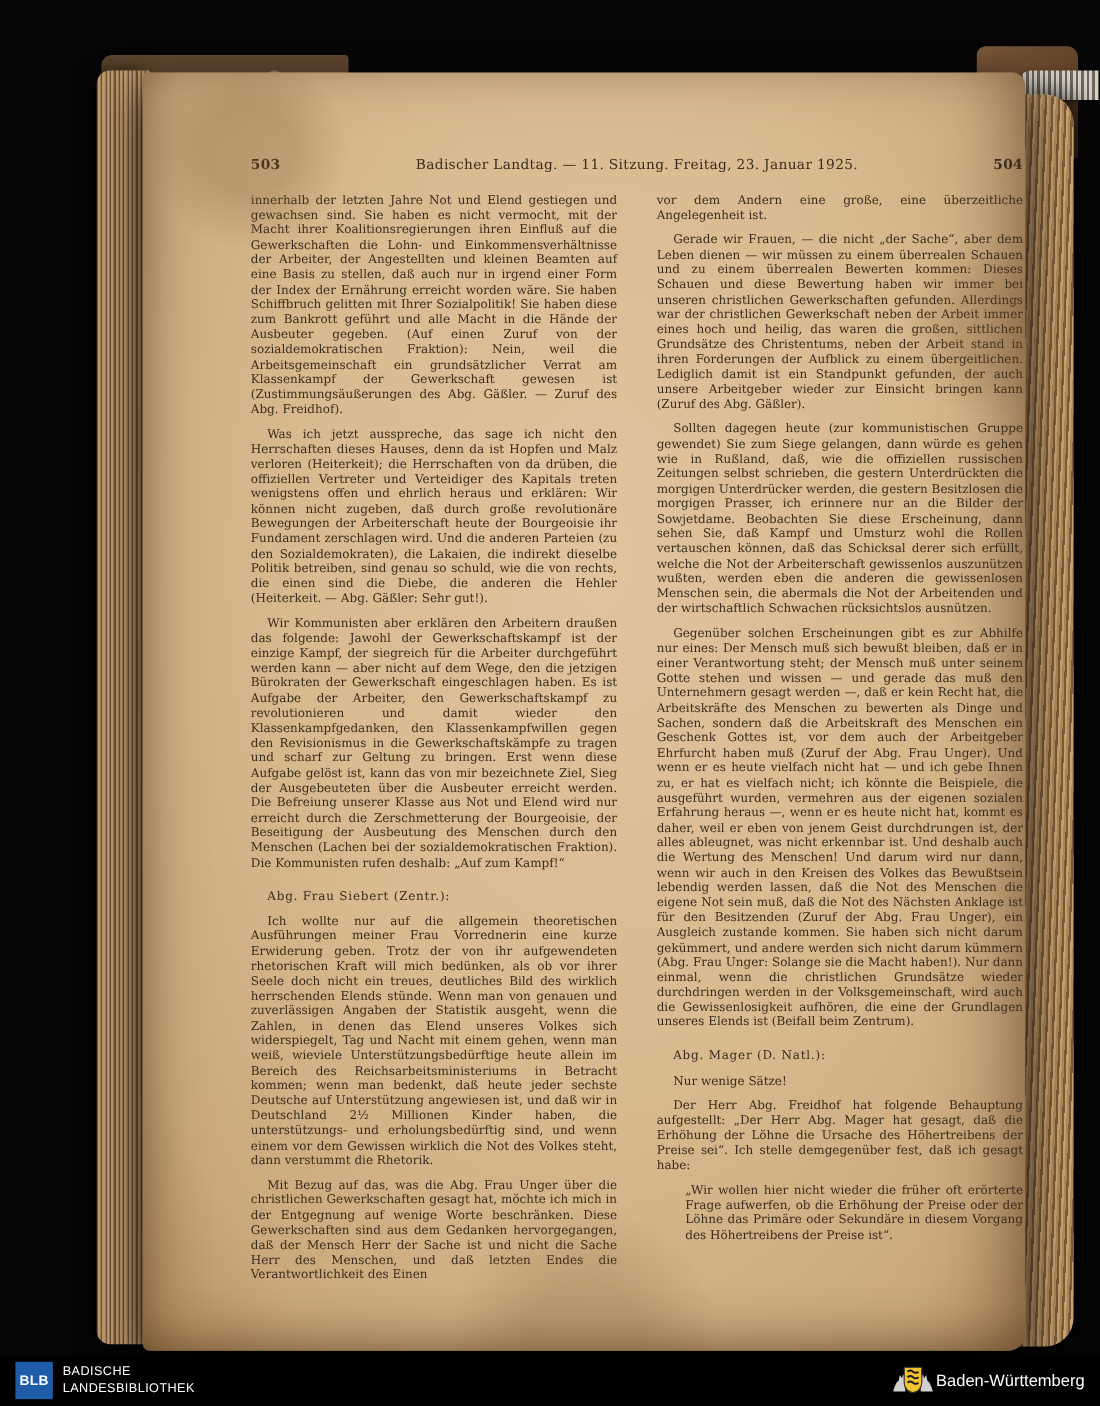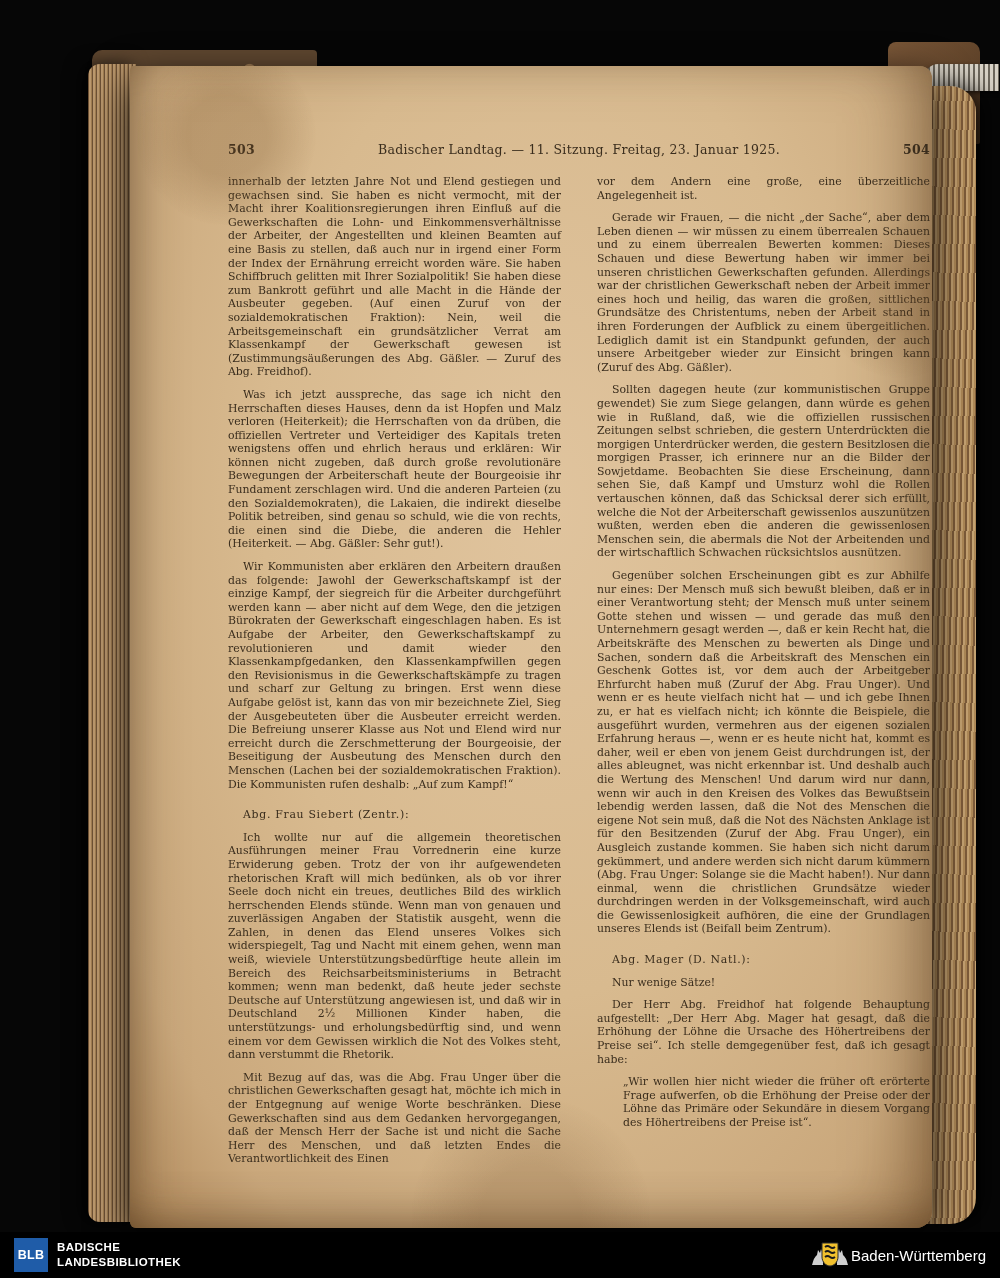--- a/index.html
+++ b/index.html
@@ -83,21 +83,21 @@
     display:flex;align-items:center;justify-content:space-between;
     padding:0 14px;box-sizing:border-box;
     font-family:"Liberation Sans", sans-serif;color:#fff;
   }
   .footer-left{display:flex;align-items:center;gap:9px;cursor:pointer;}
   .blb-logo{
     width:34px;height:34px;background:#1f5ca8;color:#fff;font-weight:bold;
     font-size:12.5px;display:flex;align-items:center;justify-content:center;
     letter-spacing:.3px;
   }
-  .lib-name{font-size:11.5px;font-weight:bold;line-height:1.3;letter-spacing:.4px;}
+  .lib-name{font-size:11.5px;font-weight:normal;line-height:1.3;letter-spacing:.4px;}
   .footer-right{display:flex;align-items:center;cursor:pointer;}
   .coat{width:42px;height:32px;display:block;}
   .region-label{font-size:15px;}
 </style>
 </head>
 <body>
 
 <div class="scan-area">
 
   <div class="cover-top-left"></div>

